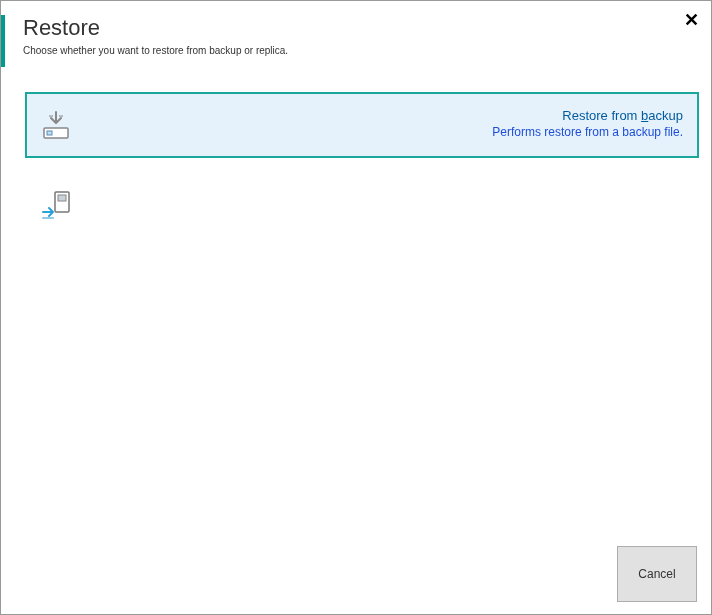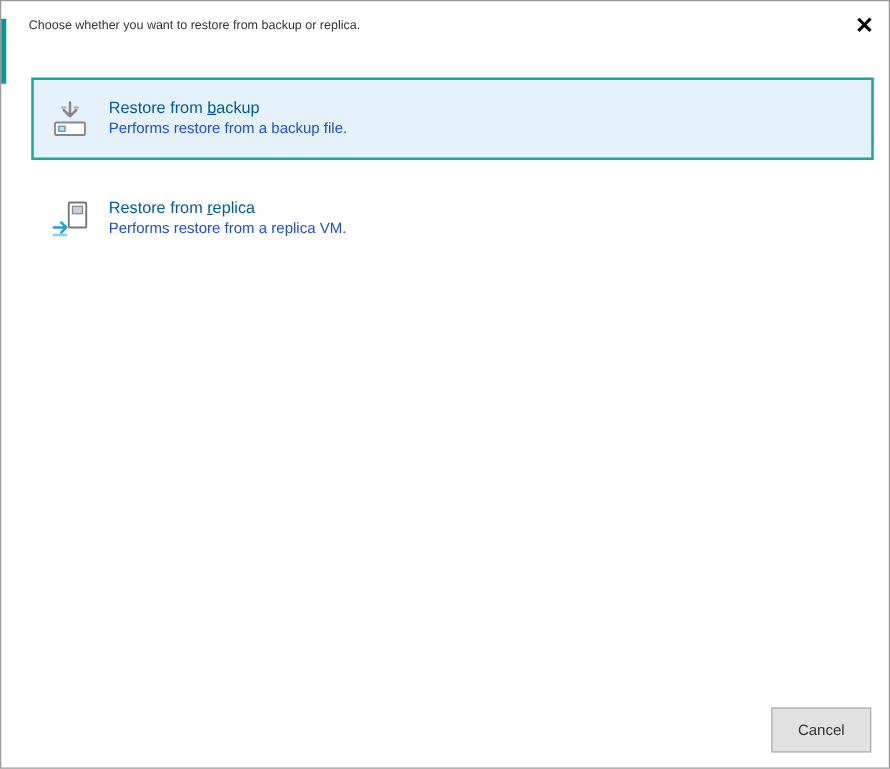--- a/index.html
+++ b/index.html
@@ -48,20 +48,21 @@
       color: #333;
       margin-bottom: 4px;
     }
     .subtitle {
       font-size: 10px;
       color: #333;
     }
     .body {
       flex: 1;
       padding: 18px 12px 0 24px;
+      text-align: right;
     }
     .option {
       display: flex;
       align-items: flex-start;
       gap: 14px;
       padding: 14px 14px;
       border: 2px solid transparent;
       margin-bottom: 14px;
       cursor: pointer;
     }
@@ -86,37 +87,38 @@
       color: #1d4ed8;
       font-size: 12px;
     }
     .footer {
       display: flex;
       justify-content: flex-end;
       padding: 10px 14px 12px 14px;
     }
     .btn {
       min-width: 80px;
-      padding: 10px 14px;
+      padding: 20px 14px;
       font-size: 12px;
       border: 1px solid #adadad;
       background: #e1e1e1;
       color: #333;
       cursor: pointer;
     }
   </style>
 </head>
 <body>
 
 <div class="dialog">
 
   <div class="accent-bar"></div>
 
   <div class="header">
     <div class="close-btn">✕</div>
+    <div class="title">Restore</div>
     <div class="subtitle">Choose whether you want to restore from backup or replica.</div>
   </div>
 
   <div class="body">
 
     <div class="option selected">
       <span class="icon">
         <svg viewBox="0 0 32 32" width="32" height="32">
           <rect x="3" y="18" width="24" height="10" rx="1" fill="#fff" stroke="#888" stroke-width="1.5"></rect>
           <rect x="6" y="21" width="5" height="4" fill="#bcdff5" stroke="#5a8cb5" stroke-width="1"></rect>
@@ -134,26 +136,20 @@
 
     <div class="option">
       <span class="icon">
         <svg viewBox="0 0 32 32" width="32" height="32">
           <rect x="14" y="2" width="14" height="20" rx="1" fill="#fff" stroke="#777" stroke-width="1.5"></rect>
           <rect x="17" y="5" width="8" height="6" fill="#c9d2d8" stroke="#888" stroke-width="1"></rect>
           <path d="M2 22 h10 M8 18 l4 4 l-4 4" fill="none" stroke="#2aa0d8" stroke-width="2" stroke-linecap="round" stroke-linejoin="round"></path>
           <path d="M2 28 h10" stroke="#8fcbe8" stroke-width="2" stroke-linecap="round"></path>
         </svg>
       </span>
-      <div class="texts">
-        <div class="opt-title">
-          <span>Restore from </span><span class="mnemonic">r</span><span>eplica</span>
-        </div>
-        <div class="opt-desc">Performs restore from a replica VM.</div>
-      </div>
     </div>
 
   </div>
 
   <div class="footer">
     <button class="btn">Cancel</button>
   </div>
 
 </div>
 

